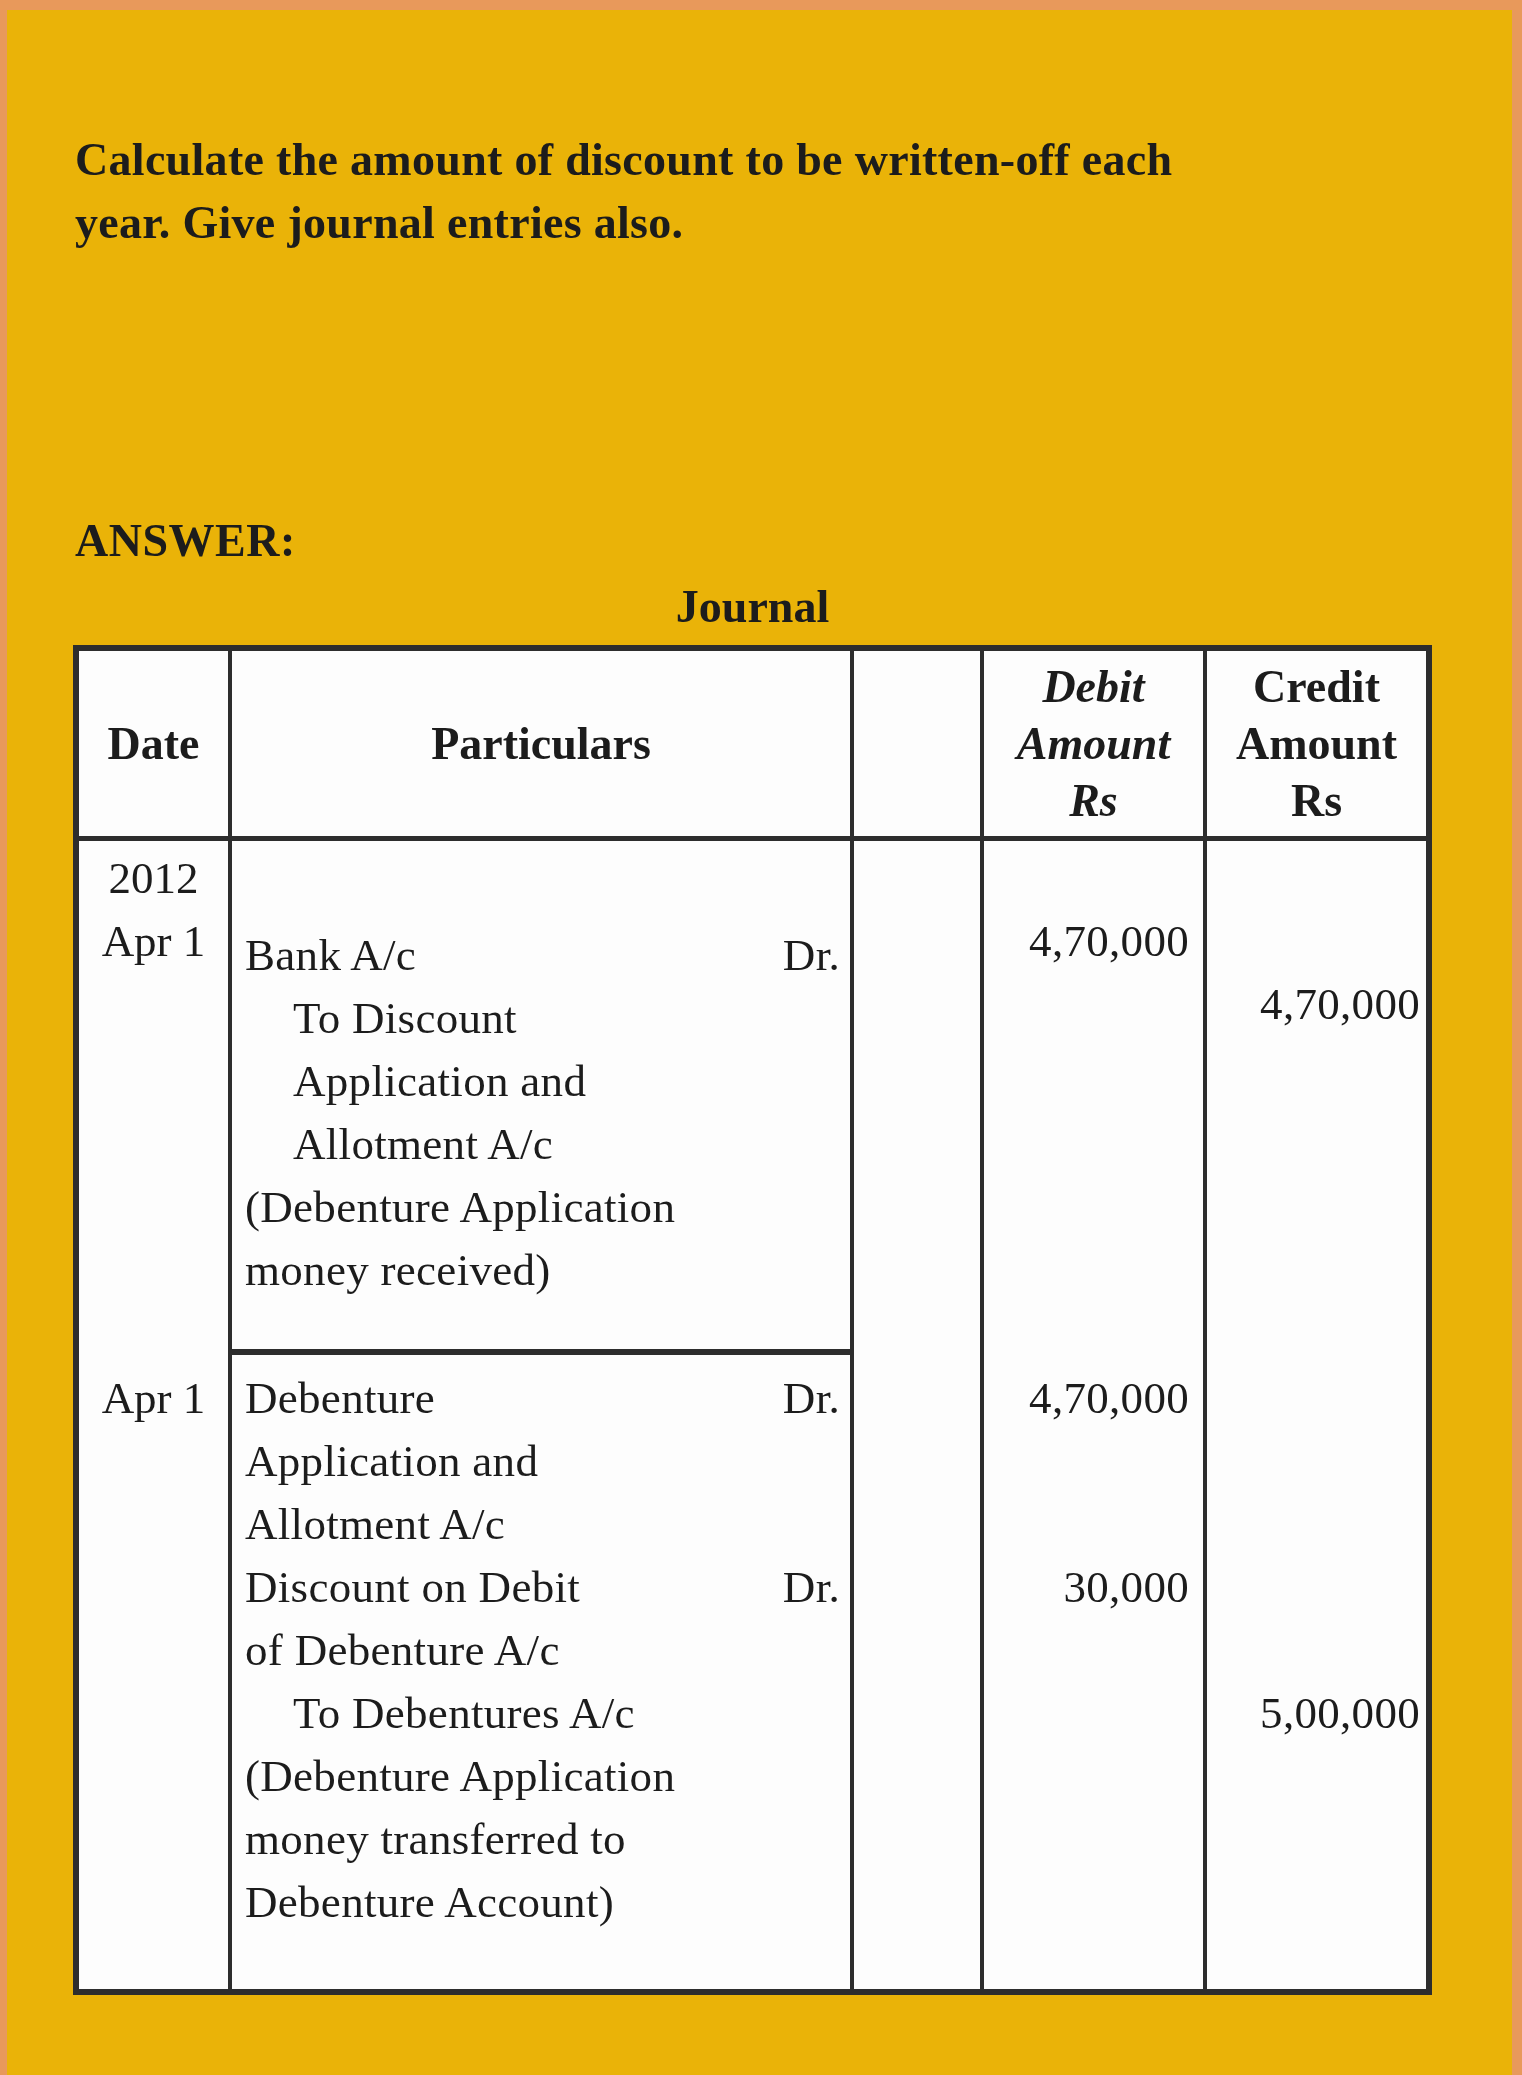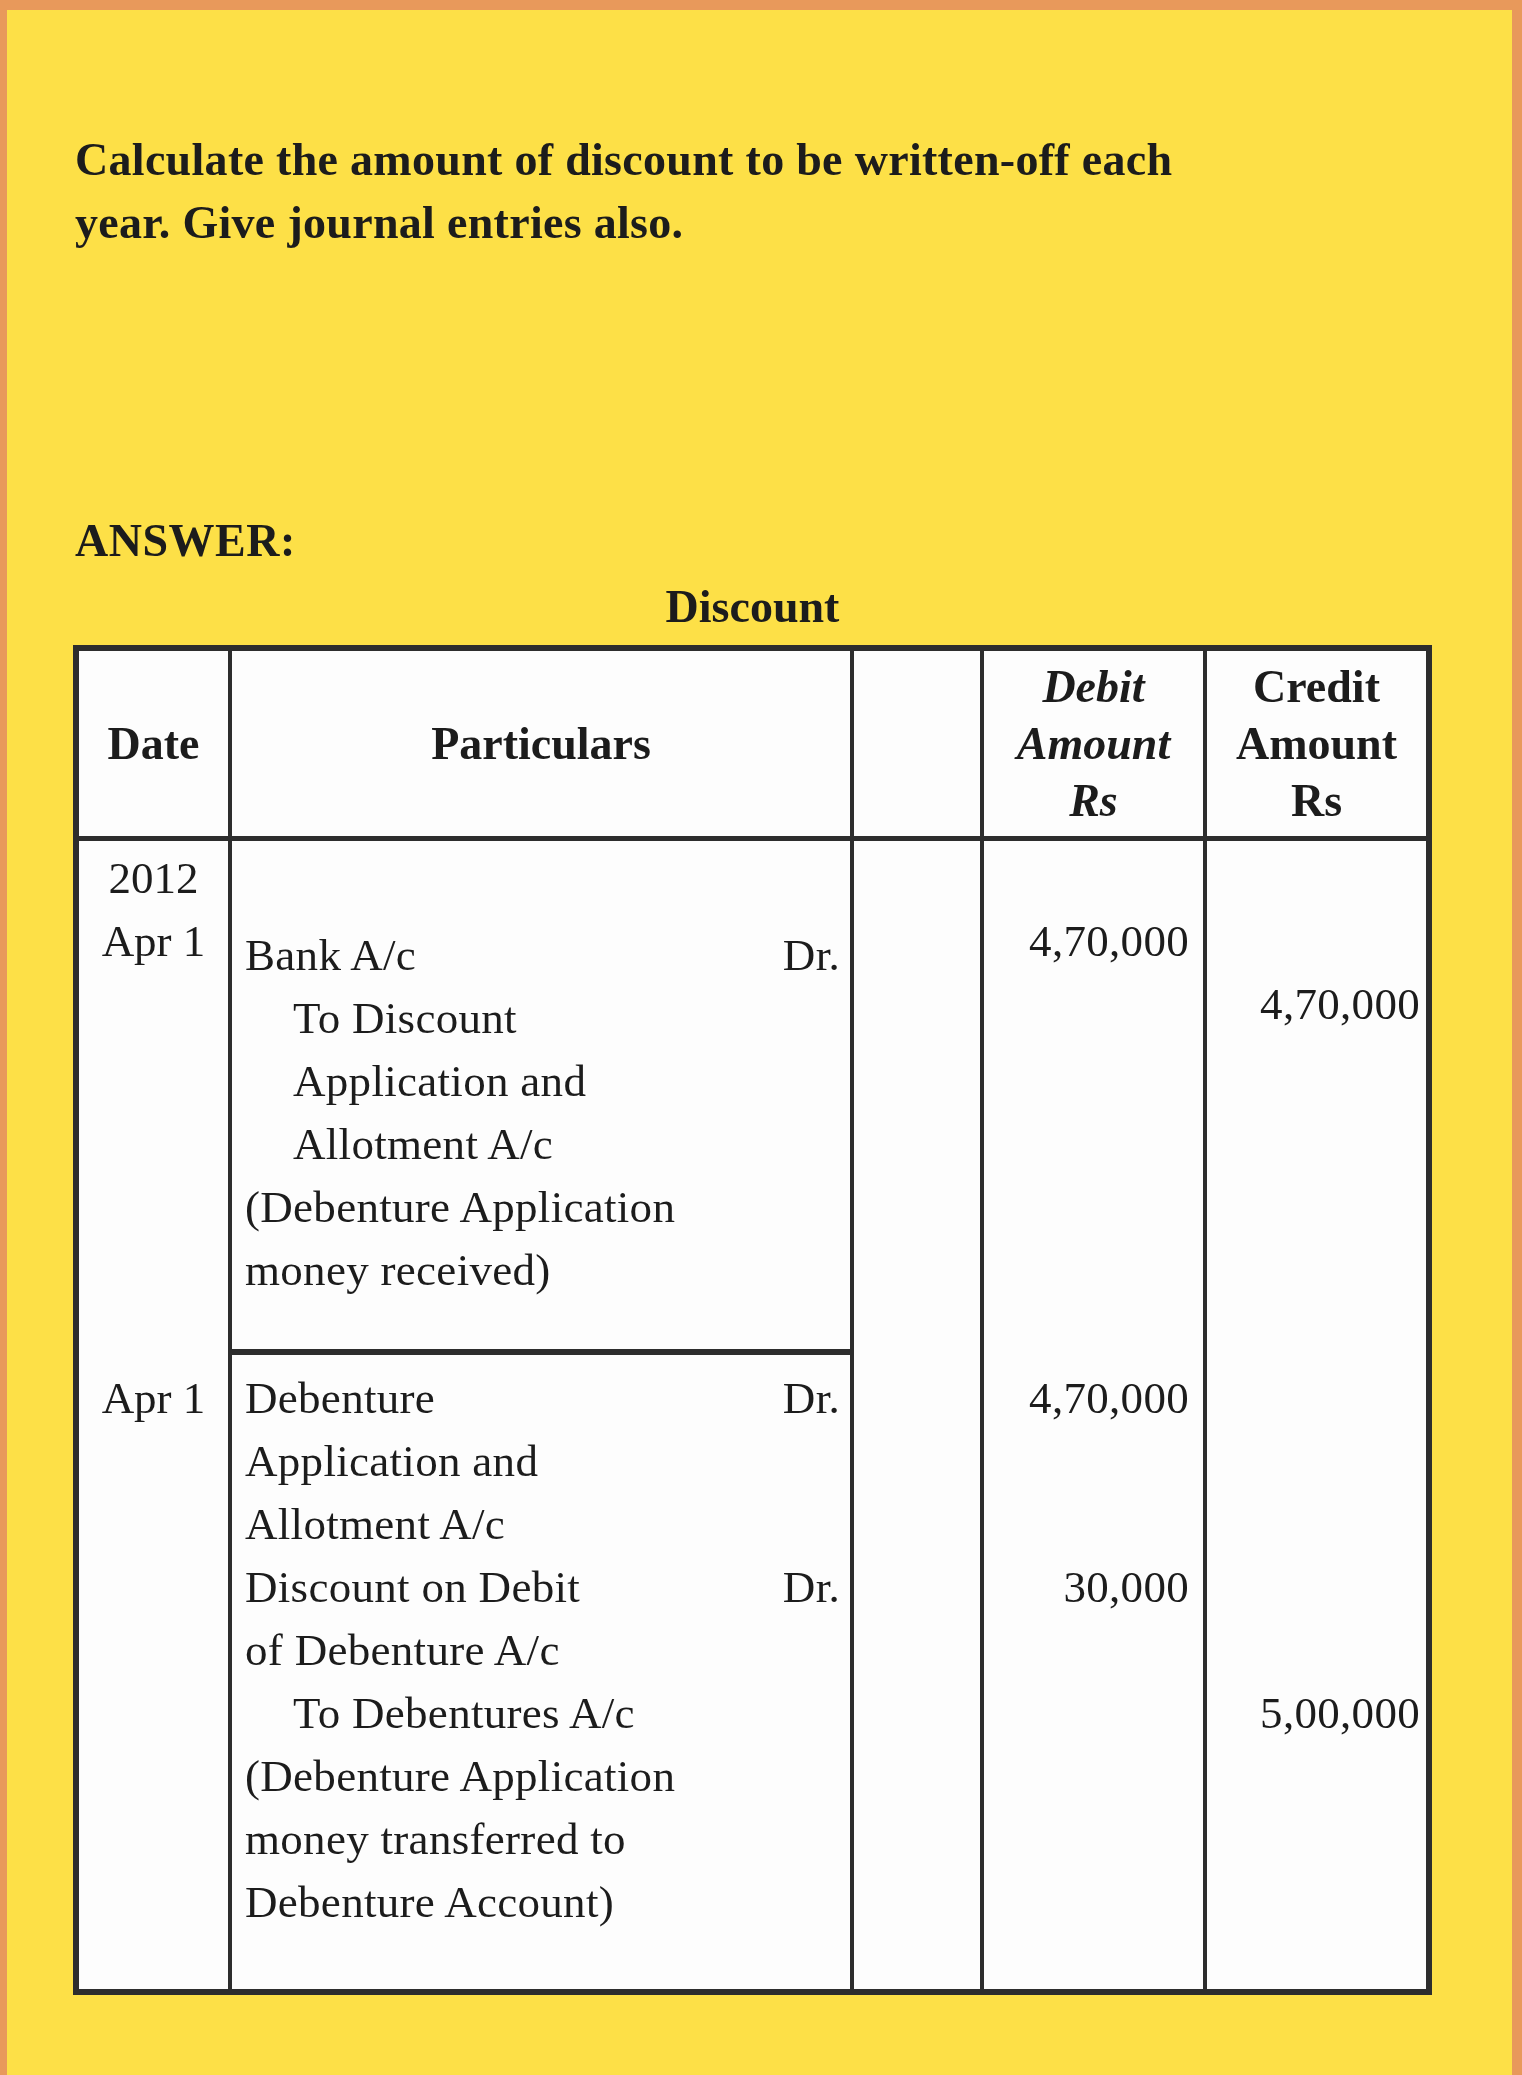--- a/index.html
+++ b/index.html
@@ -1,18 +1,18 @@
 <!DOCTYPE html>
 <html><head>
 <meta charset="utf-8">
 <style>
   html,body{margin:0;padding:0;background:#ffffff;}
   .page{
     position:relative;width:1522px;height:2075px;overflow:hidden;
-    background:#fde047;color:#1c1c1c;
+    background:#eab308;color:#1c1c1c;
     font-family:"Liberation Serif", serif;
   }
   .stripe{position:absolute;background:#e8995b;}
   .stripe-top{top:0;left:0;right:0;height:10px;}
   .stripe-left{top:0;left:0;width:7px;height:100%;}
   .stripe-right{top:0;right:0;width:10px;height:100%;}
 
   .question{
     position:absolute;left:75px;top:128px;width:1340px;
     font-weight:bold;font-size:46px;line-height:63px;
@@ -86,21 +86,21 @@
 <body>
 
 <div class="page">
   <div class="stripe stripe-top"></div>
   <div class="stripe stripe-left"></div>
   <div class="stripe stripe-right"></div>
 
   <div class="question">Calculate the amount of discount to be written-off each
 year. Give journal entries also.</div>
   <div class="answer-label">ANSWER:</div>
-  <div class="journal-title">Discount</div>
+  <div class="journal-title">Journal</div>
 
   <div class="journal-table">
     <div class="vline v-date"></div>
     <div class="vline v-part"></div>
     <div class="vline v-lf"></div>
     <div class="vline v-debit"></div>
     <div class="header-line"></div>
     <div class="entry-sep"></div>
 
     <div class="hcell h-date">Date</div>

